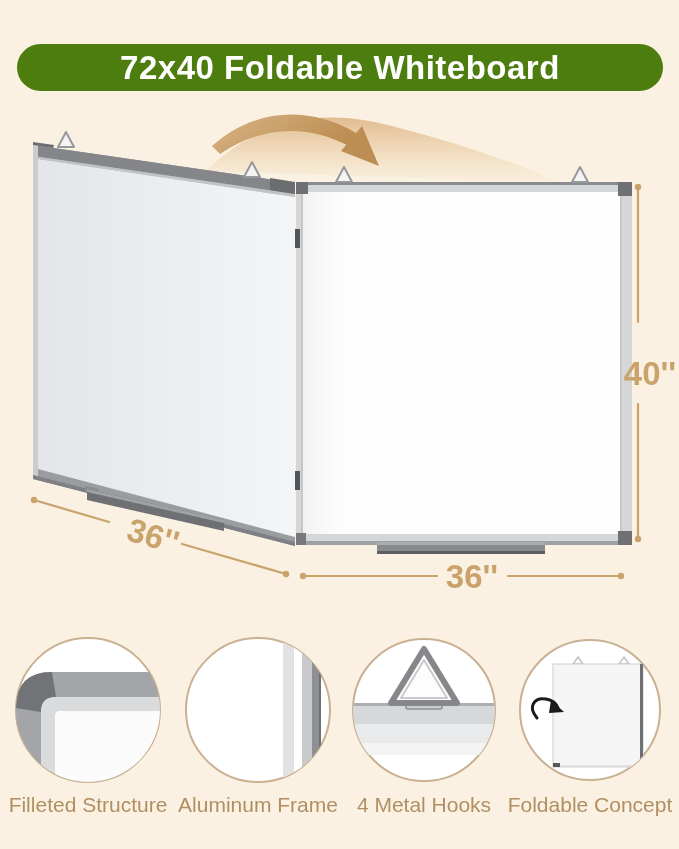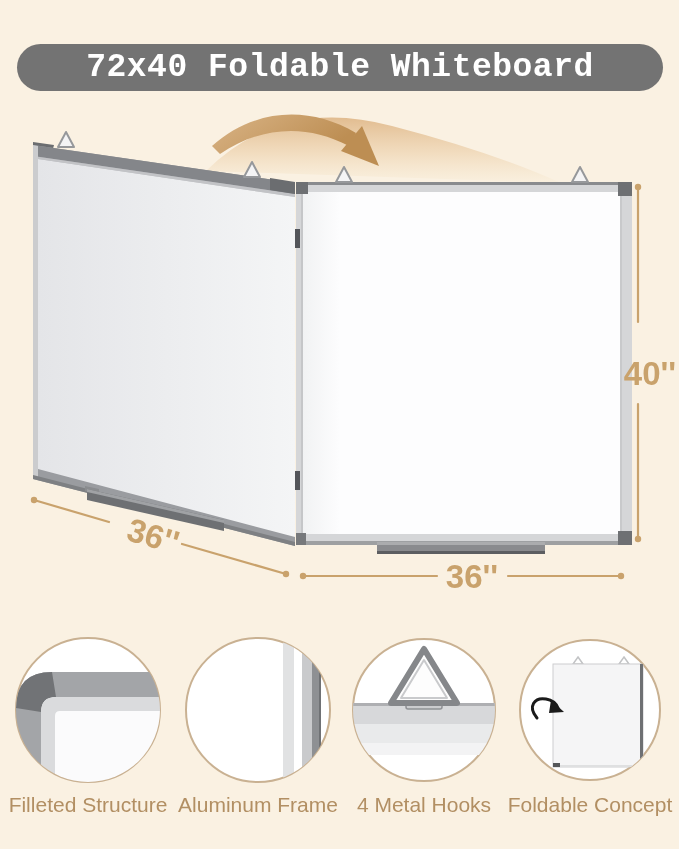--- a/index.html
+++ b/index.html
@@ -3,22 +3,22 @@
 <meta charset="utf-8">
 <style>
   html,body{margin:0;padding:0;}
   .stage{
     position:relative;width:679px;height:849px;overflow:hidden;
     background:#FAF1E2;
     font-family:"Liberation Sans",sans-serif;
   }
   .banner{
     position:absolute;left:17px;top:44px;width:646px;height:47px;
-    background:#737373;border-radius:24px;
-    display:flex;align-items:center;justify-content:center;font-family:Liberation Mono, monospace;
+    background:#4d7c0f;border-radius:24px;
+    display:flex;align-items:center;justify-content:center;
   }
   .banner-title{
     color:#FFFFFF;font-size:33px;font-weight:bold;letter-spacing:.5px;
     white-space:nowrap;
   }
   .scene{position:absolute;left:0;top:0;}
   .dim-text{
     font-family:"Liberation Sans",sans-serif;
     font-weight:bold;font-size:33px;fill:#C9A26C;
   }

